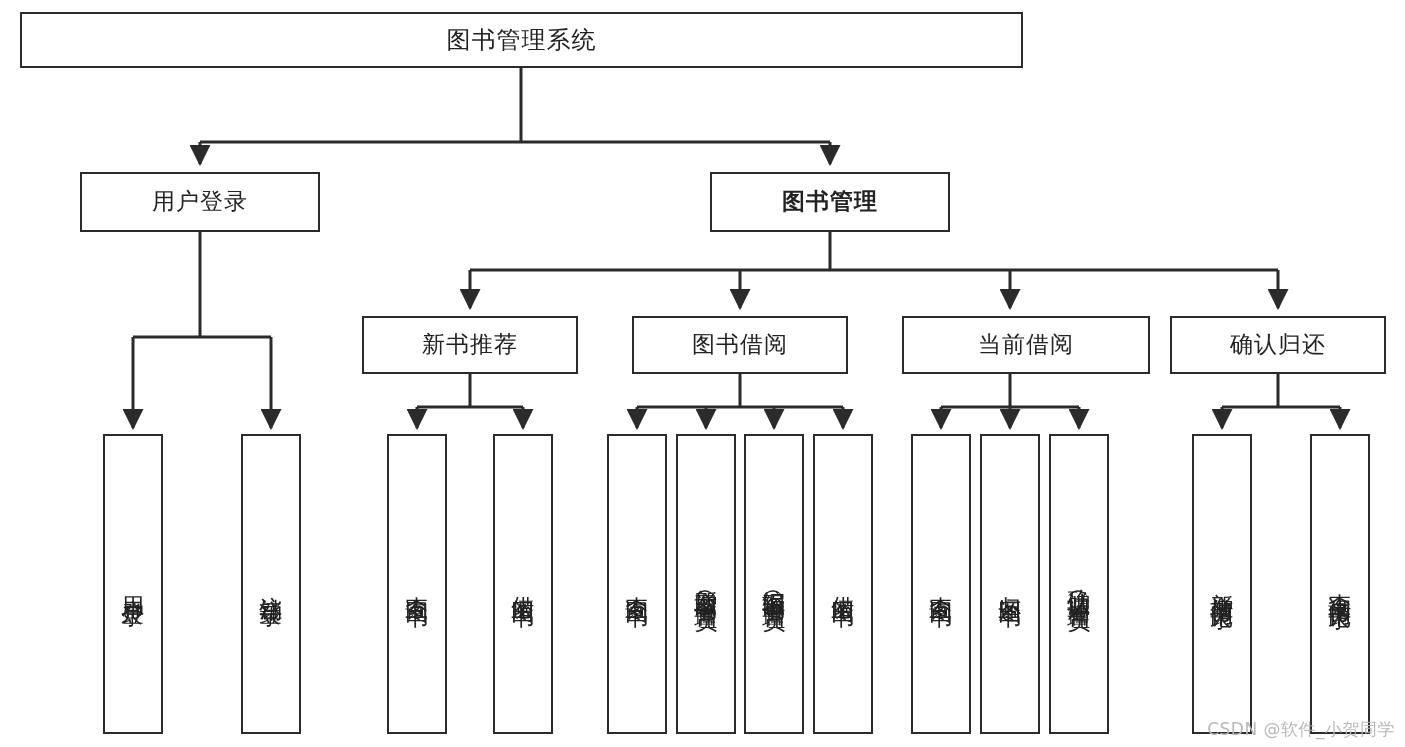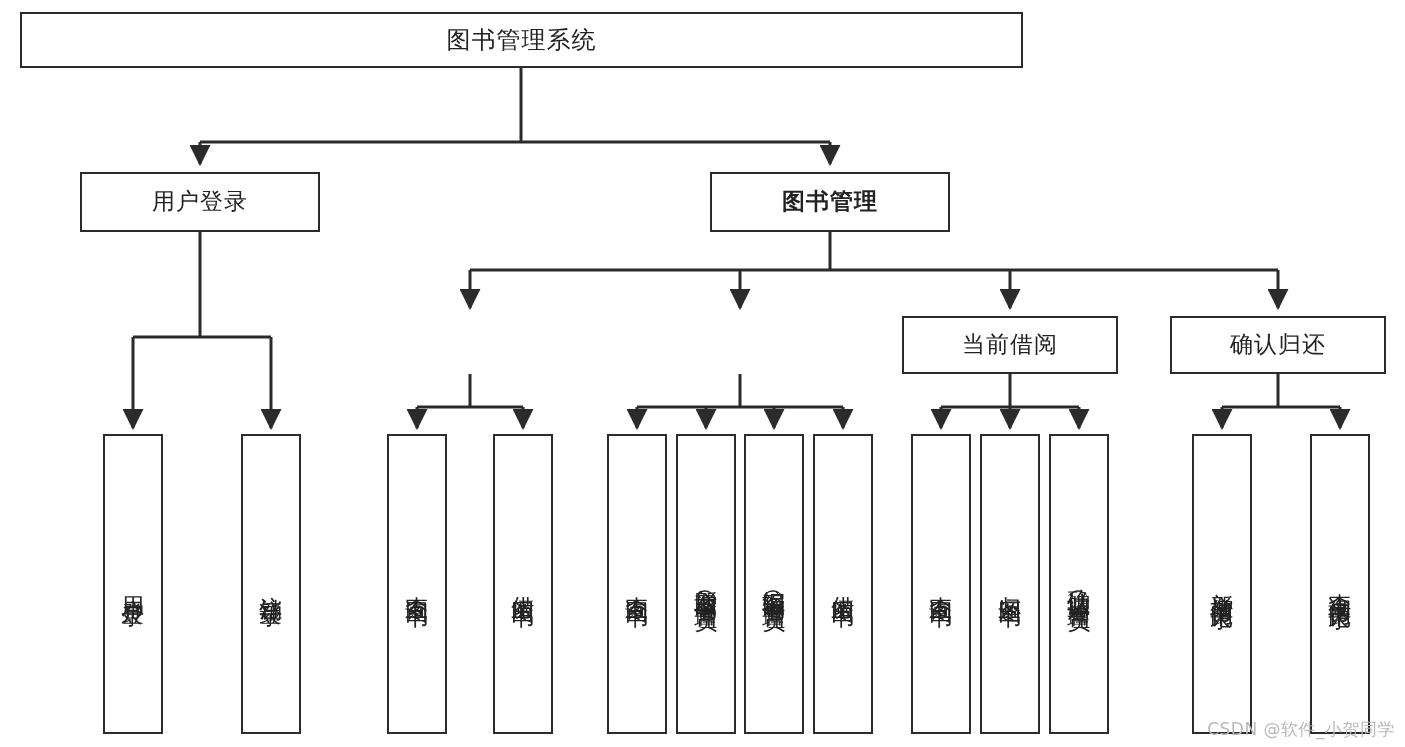--- a/index.html
+++ b/index.html
@@ -128,23 +128,29 @@
   </div>
 
   <div class="node horiz" style="left:80px; top:172px; width:240px; height:60px;">
     <span class="lbl">用户登录</span>
   </div>
 
   <div class="node horiz" style="left:710px; top:172px; width:240px; height:60px;font-weight:bold;">
     <span class="lbl">图书管理</span>
   </div>
 
-
-
-  <div class="node horiz" style="left:902px; top:316px; width:216px; height:58px;">
+  <div class="node horiz" style="left:362px; top:316px; width:216px; height:58px;">
+    <span class="lbl">新书推荐</span>
+  </div>
+
+  <div class="node horiz" style="left:632px; top:316px; width:216px; height:58px;">
+    <span class="lbl">图书借阅</span>
+  </div>
+
+  <div class="node horiz" style="left:902px; top:316px; width:248px; height:58px;">
     <span class="lbl">当前借阅</span>
   </div>
 
   <div class="node horiz" style="left:1170px; top:316px; width:216px; height:58px;">
     <span class="lbl">确认归还</span>
   </div>
 
   <div class="node vert" style="left:103px; top:434px; width:60px; height:300px;">
     <span class="lbl">用户登录</span>
   </div>

